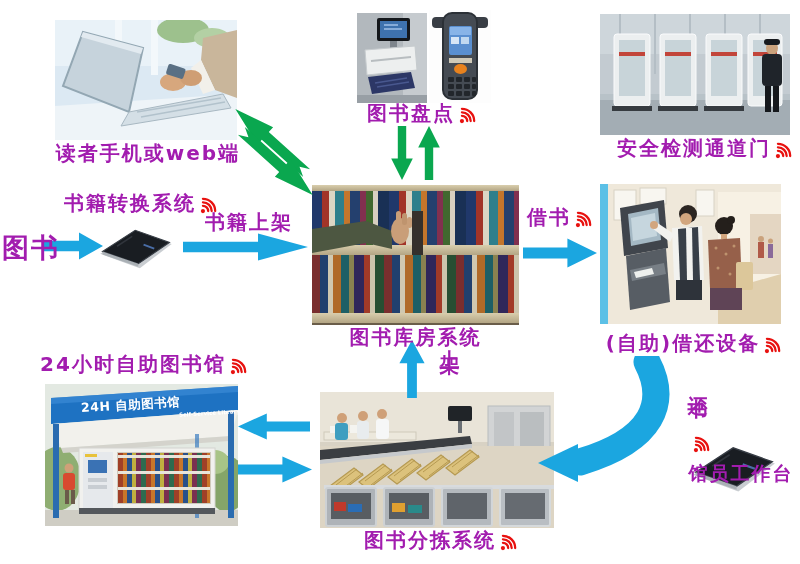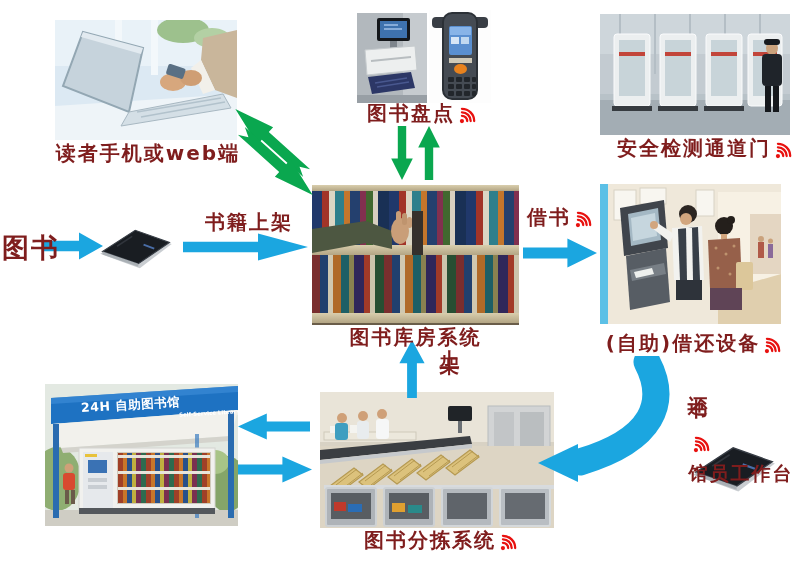--- a/index.html
+++ b/index.html
@@ -1,20 +1,20 @@
 <!DOCTYPE html>
 <html><head>
 <meta charset="utf-8">
 <style>
   html,body { margin:0; padding:0; background:#fff; }
   .canvas { position:relative; width:800px; height:564px; background:#ffffff;
             font-family:"DejaVu Sans",sans-serif; overflow:hidden; }
   .abs { position:absolute; }
   .photo { position:absolute; overflow:hidden; }
-  .lbl { position:absolute; color:#7f1d1d; font-weight:bold; font-size:20px;
+  .lbl { position:absolute; color:#a21caf; font-weight:bold; font-size:20px;
          letter-spacing:2px; white-space:nowrap; line-height:1.15; }
   .ctr { text-align:center; }
   .row { display:flex; align-items:flex-start; justify-content:center; gap:3px; }
   .vert { writing-mode:vertical-rl; text-orientation:upright; letter-spacing:3px; }
   svg.rfid { width:21px; height:21px; color:#e8110f; flex:0 0 auto; margin-top:2px; }
   svg.arrow { position:absolute; color:#1ba6e0; }
   svg.arrow.green { color:#0aa74f; }
   .shelf { background:linear-gradient(#d9cead,#b3a584); }
   .books1 { background:repeating-linear-gradient(90deg,#20386b 0 10px,#a23428 10px 17px,#dcd6c4 17px 23px,#2e7f8c 23px 32px,#c4762c 32px 38px,#24406e 38px 48px,#82304f 48px 54px,#41682f 54px 61px,#d8cfc0 61px 66px,#193055 66px 77px); }
   .books2 { background:repeating-linear-gradient(90deg,#7a2e2e 0 8px,#21406e 8px 16px,#d0c8b0 16px 21px,#b06a28 21px 29px,#1d5f66 29px 37px,#8a8250 37px 42px,#30275a 42px 52px,#a23a28 52px 58px,#ccc4ac 58px 63px,#274e32 63px 72px); }
@@ -362,20 +362,26 @@
       <use href="#arr"></use>
     </svg>
 
   <svg class="abs" style="left:528px;top:356px" width="155" height="130" viewBox="0 0 155 130">
     <path d="M119 6 C140 46 126 84 52 106" fill="none" stroke="#1ba6e0" stroke-width="27" stroke-linecap="round"></path>
     <polygon points="50,88 50,126 10,107" fill="#1ba6e0"></polygon>
   </svg>
 
   <div class="lbl ctr" style="left:48px;top:142px;width:200px">读者手机或web端</div>
 
+  <div class="lbl row" style="left:64px;top:192px">
+    <span>书籍转换系统</span>
+    <svg class="rfid">
+        <use href="#rfid-sym"></use>
+      </svg>
+  </div>
 
   <div class="lbl" style="left:2px;top:232px;font-size:27px">图书</div>
 
   <div class="lbl ctr" style="left:190px;top:211px;width:118px">书籍上架</div>
 
   <div class="lbl row" style="left:348px;top:102px;width:150px">
     <span>图书盘点</span>
     <svg class="rfid">
         <use href="#rfid-sym"></use>
       </svg>
@@ -406,20 +412,26 @@
       </svg>
   </div>
 
   <div class="lbl vert" style="left:686px;top:380px;height:54px">还书</div>
   <svg class="rfid abs" style="left:692px;top:431px">
       <use href="#rfid-sym"></use>
     </svg>
 
   <div class="lbl ctr" style="left:682px;top:463px;width:118px;font-size:19px">馆员工作台</div>
 
+  <div class="lbl row" style="left:40px;top:353px;width:210px">
+    <span>24小时自助图书馆</span>
+    <svg class="rfid">
+        <use href="#rfid-sym"></use>
+      </svg>
+  </div>
 
   <div class="lbl row" style="left:330px;top:529px;width:224px;">
     <span>图书分拣系统</span>
     <svg class="rfid">
         <use href="#rfid-sym"></use>
       </svg>
   </div>
 
 </div>
 

